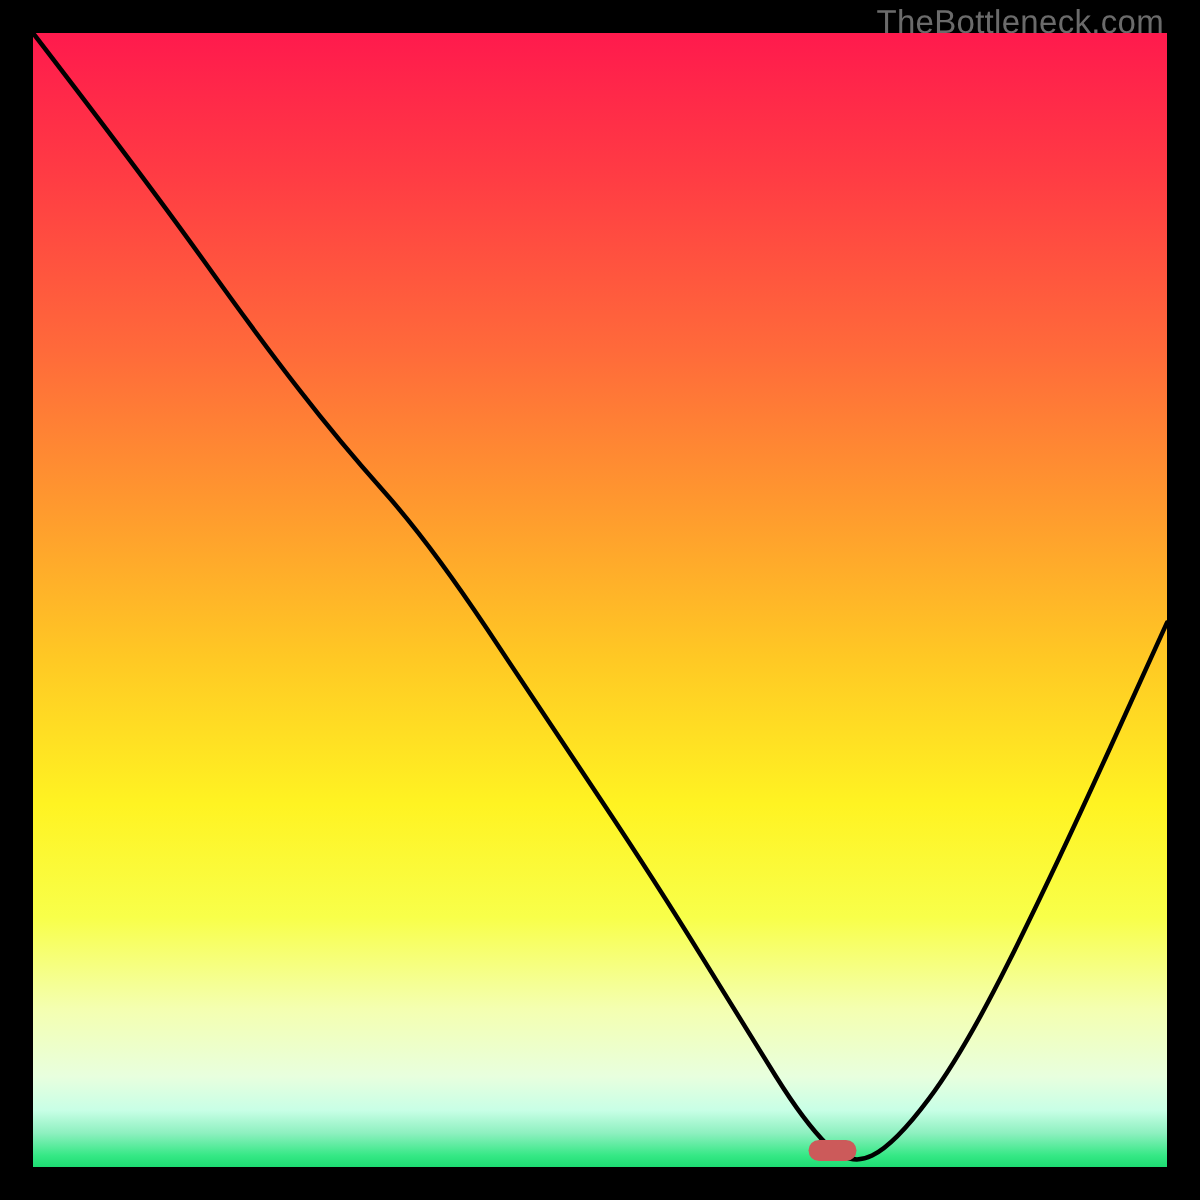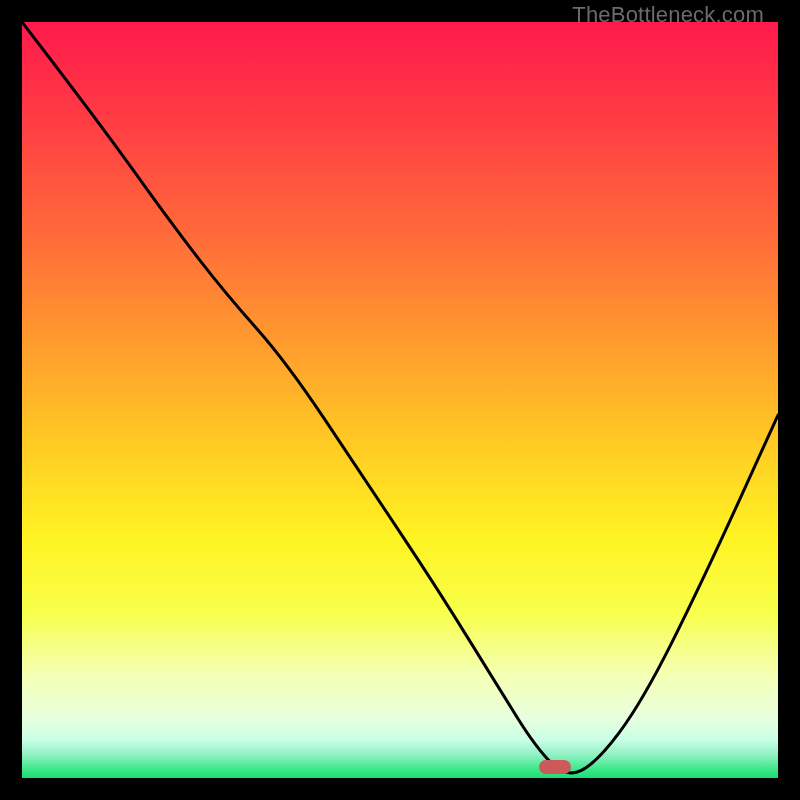--- a/index.html
+++ b/index.html
@@ -37,21 +37,21 @@
       #e8ffde 92%,
       #c8ffe6 95%,
       #8ef0c0 97%,
       #35e885 99%,
       #1ddc72 100%
     );
   }
   .watermark {
     position: absolute;
     top: 2px;
-    right: 36px;
+    right: 24px;
     color: #6b6b6b;
     font-size: 22px;
     font-weight: 500;
     letter-spacing: 0.2px;
     user-select: none;
   }
   svg.curve {
     position: absolute;
     left: 0;
     top: 0;

